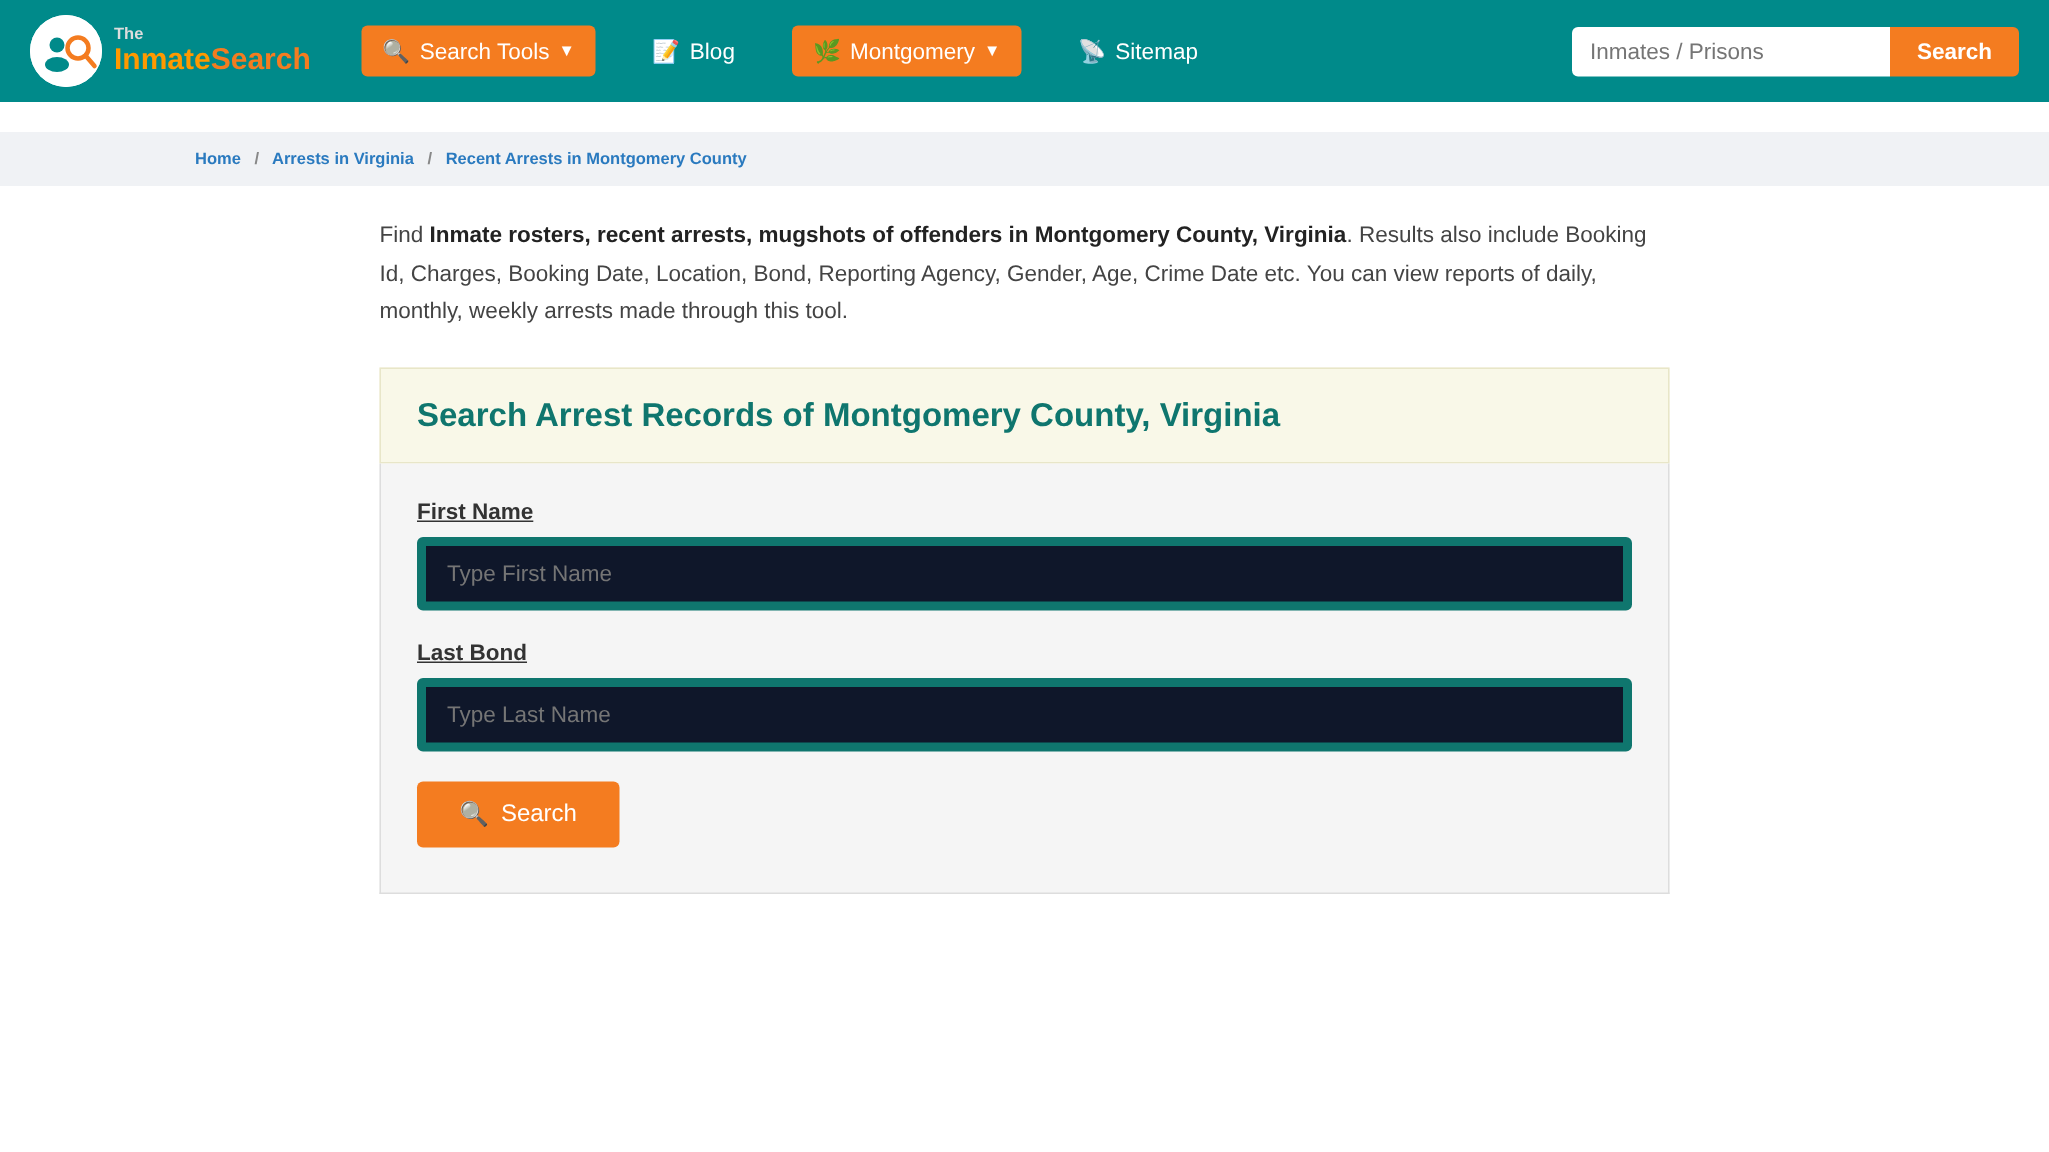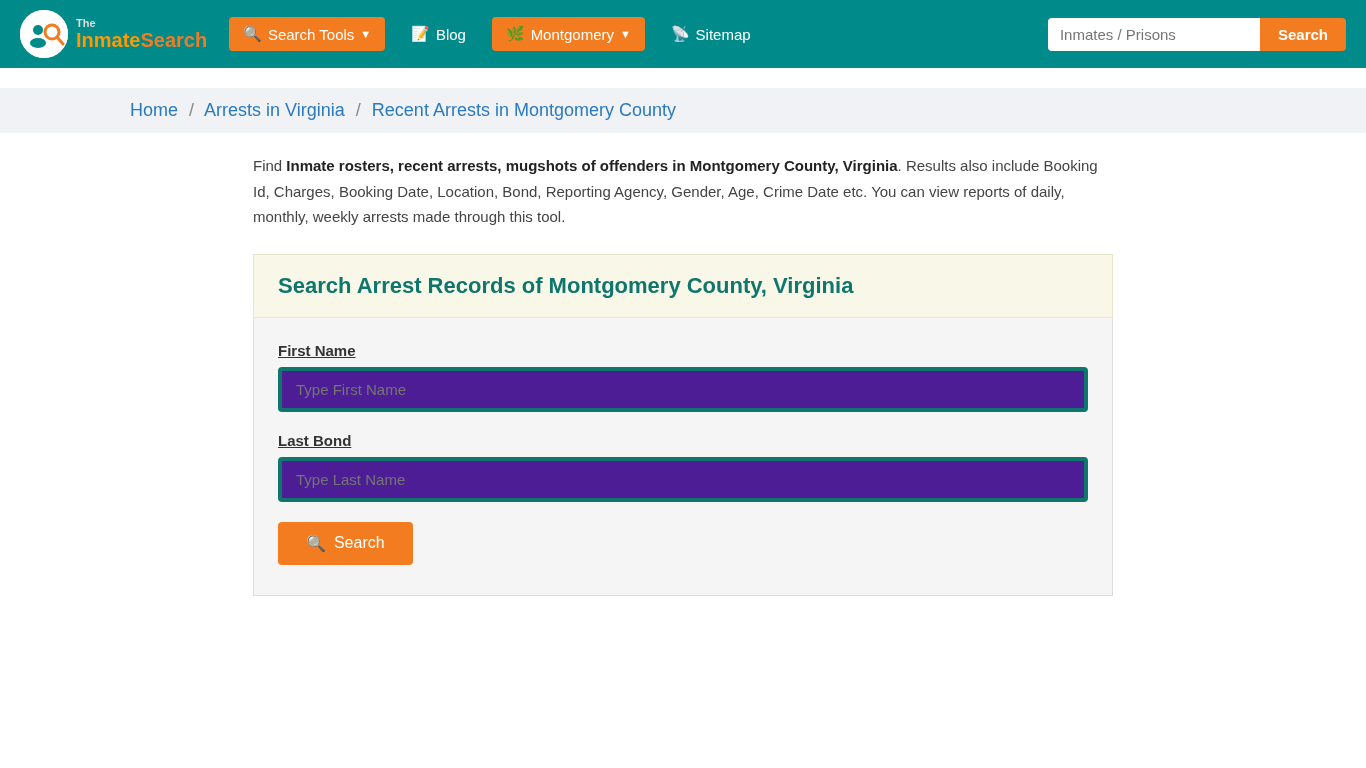--- a/index.html
+++ b/index.html
@@ -4,21 +4,21 @@
   <style>
     * { box-sizing: border-box; margin: 0; padding: 0; }
     body { font-family: Arial, sans-serif; background: #fff; color: #333; }
 
     
     .header {
       background-color: #008a8a;
       padding: 10px 20px;
       display: flex;
       align-items: center;
-      gap: 12px;
+      gap: 24px;
       height: 68px;
     }
     .logo-area {
       display: flex;
       align-items: center;
       gap: 8px;
       margin-right: 10px;
     }
     .logo-icon {
       width: 48px;
@@ -92,22 +92,23 @@
       font-weight: bold;
     }
 
     
     .breadcrumb-area {
       background: #f0f2f5;
       padding: 12px 130px;
       margin-top: 20px;
     }
     .breadcrumb {
-      font-size: 18px;
+      font-size: 11px;
       color: #555;
+      font-weight: bold;
     }
     .breadcrumb a {
       color: #2a7abf;
       text-decoration: none;
     }
     .breadcrumb span { margin: 0 6px; color: #888; }
 
     
     .main-content {
       max-width: 900px;
@@ -157,23 +158,23 @@
       font-size: 15px;
       font-weight: bold;
       color: #333;
       margin-bottom: 8px;
       display: block;
     }
     .form-input {
       width: 100%;
       padding: 10px 14px;
       font-size: 15px;
-      border: 4px solid #0f766e;
+      border: 6px solid #0f766e;
       border-radius: 4px;
-      background: #4c1d95;
+      background: #0f172a;
       outline: none;
       color: #aaa;
     }
     .search-submit-btn {
       background: #f47c20;
       color: #fff;
       border: none;
       padding: 12px 28px;
       font-size: 16px;
       border-radius: 4px;

